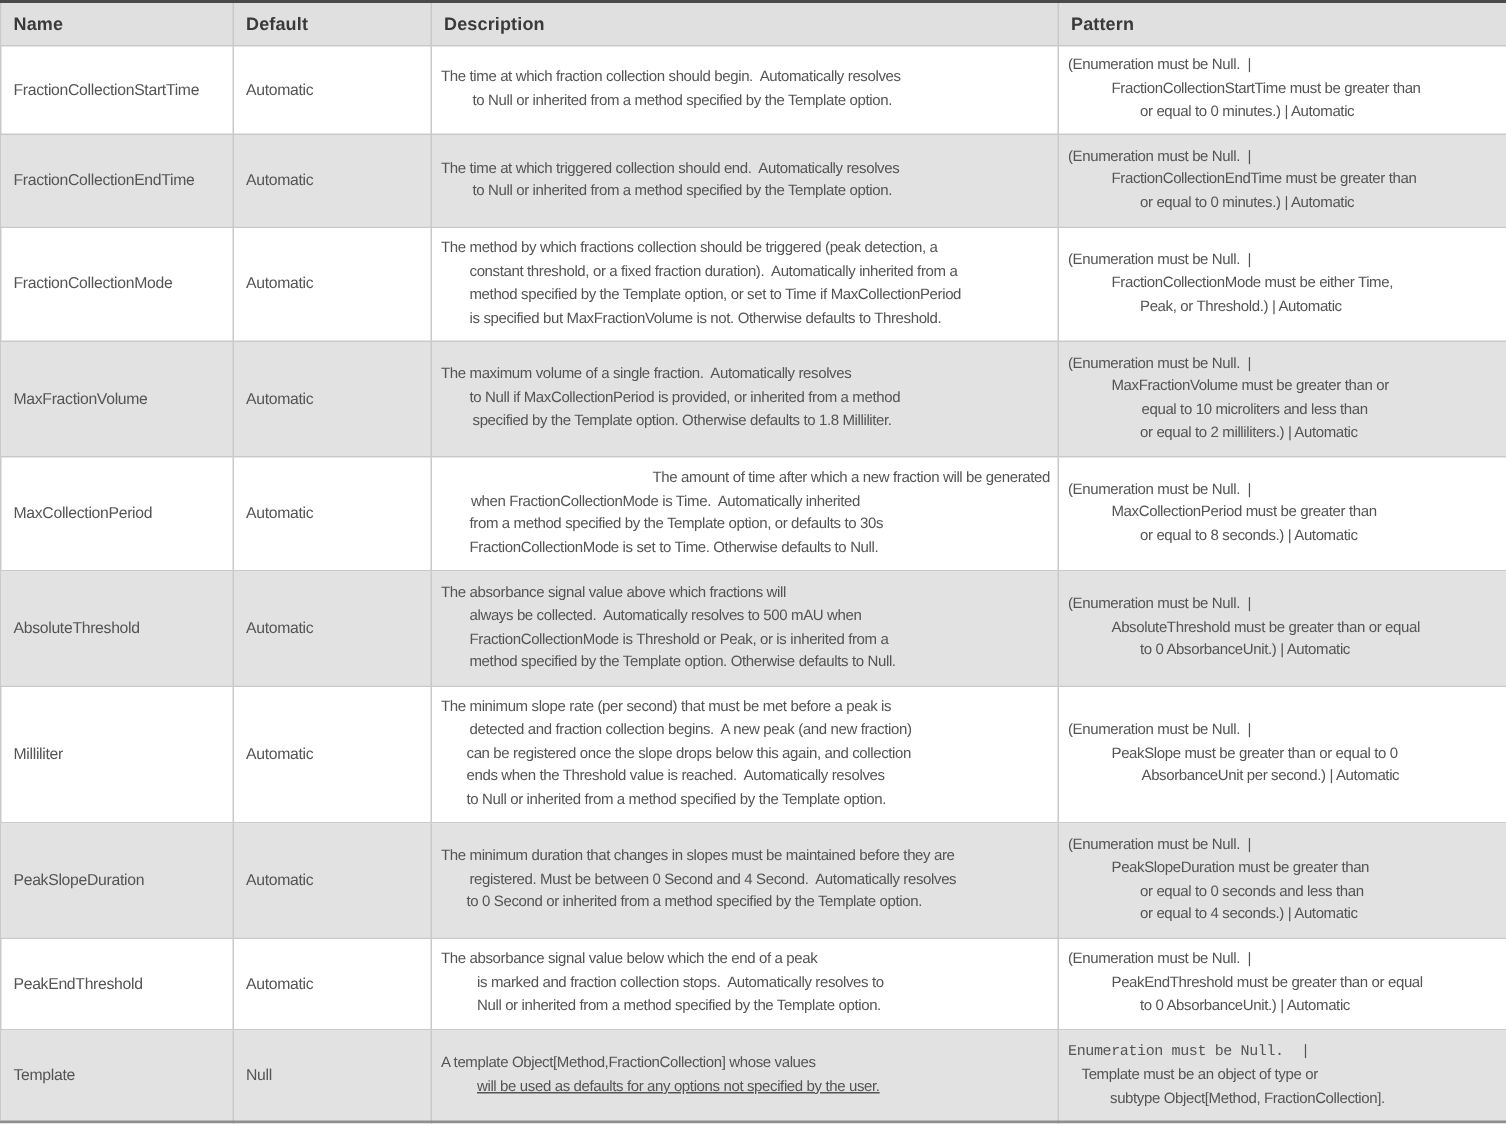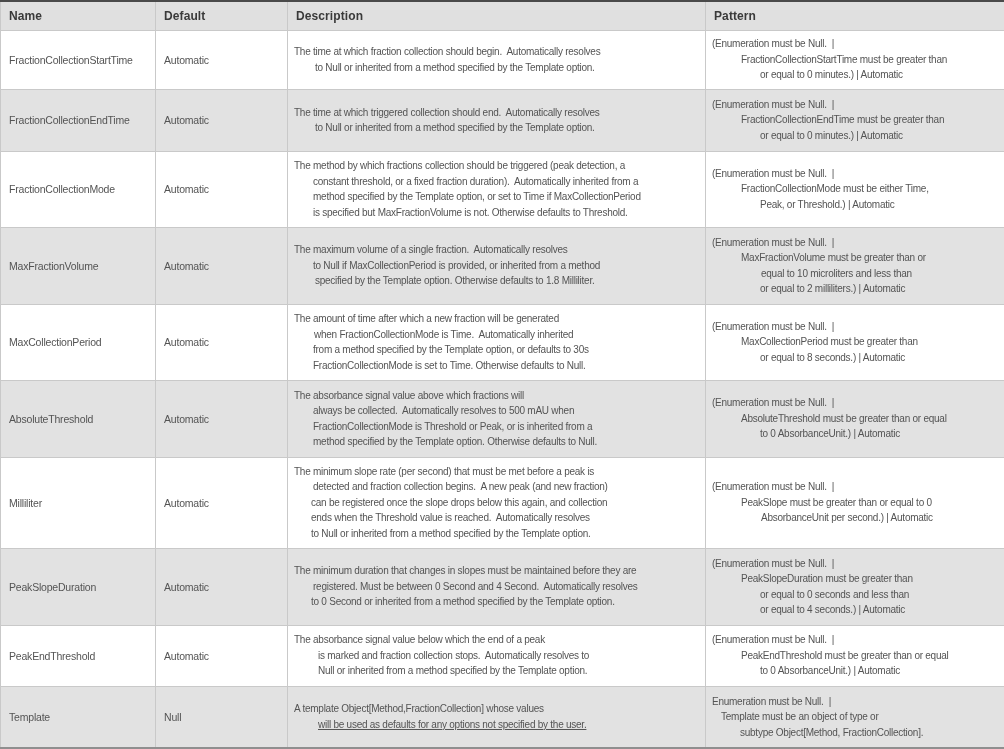--- a/index.html
+++ b/index.html
@@ -142,21 +142,21 @@
           <div class="line" style="padding-left: 0px;">(Enumeration must be Null.  |</div>
           <div class="line" style="padding-left: 29px;">MaxFractionVolume must be greater than or</div>
           <div class="line" style="padding-left: 49px;">equal to 10 microliters and less than</div>
           <div class="line" style="padding-left: 48px;">or equal to 2 milliliters.) | Automatic</div>
         </td>
       </tr>
       <tr>
         <td class="name-cell">MaxCollectionPeriod</td>
         <td class="default-cell">Automatic</td>
         <td class="description-cell">
-          <div class="line" style="padding-left: 0px;">The amount of time after which a new fraction will be generated</div>
+          <div class="line" style="padding-left: 0px; text-align: right;">The amount of time after which a new fraction will be generated</div>
           <div class="line" style="padding-left: 20px;">when FractionCollectionMode is Time.  Automatically inherited</div>
           <div class="line" style="padding-left: 19px;">from a method specified by the Template option, or defaults to 30s</div>
           <div class="line" style="padding-left: 19px;">FractionCollectionMode is set to Time. Otherwise defaults to Null.</div>
         </td>
         <td class="pattern-cell">
           <div class="line" style="padding-left: 0px;">(Enumeration must be Null.  |</div>
           <div class="line" style="padding-left: 29px;">MaxCollectionPeriod must be greater than</div>
           <div class="line" style="padding-left: 48px;">or equal to 8 seconds.) | Automatic</div>
         </td>
       </tr>
@@ -221,19 +221,19 @@
         </td>
       </tr>
       <tr>
         <td class="name-cell">Template</td>
         <td class="default-cell">Null</td>
         <td class="description-cell">
           <div class="line" style="padding-left: 0px;">A template Object[Method,FractionCollection] whose values</div>
           <div class="line" style="padding-left: 24px; text-decoration: underline;">will be used as defaults for any options not specified by the user.</div>
         </td>
         <td class="pattern-cell">
-          <div class="line" style="padding-left: 0px;">Enumeration must be Null.  |</div>
+          <div class="line" style="padding-left: 0px; font-family: Liberation Mono, monospace;">Enumeration must be Null.  |</div>
           <div class="line" style="padding-left: 9px;">Template must be an object of type or</div>
           <div class="line" style="padding-left: 28px;">subtype Object[Method, FractionCollection].</div>
         </td>
       </tr>
     </tbody>
 </table>
 
 </body></html>

